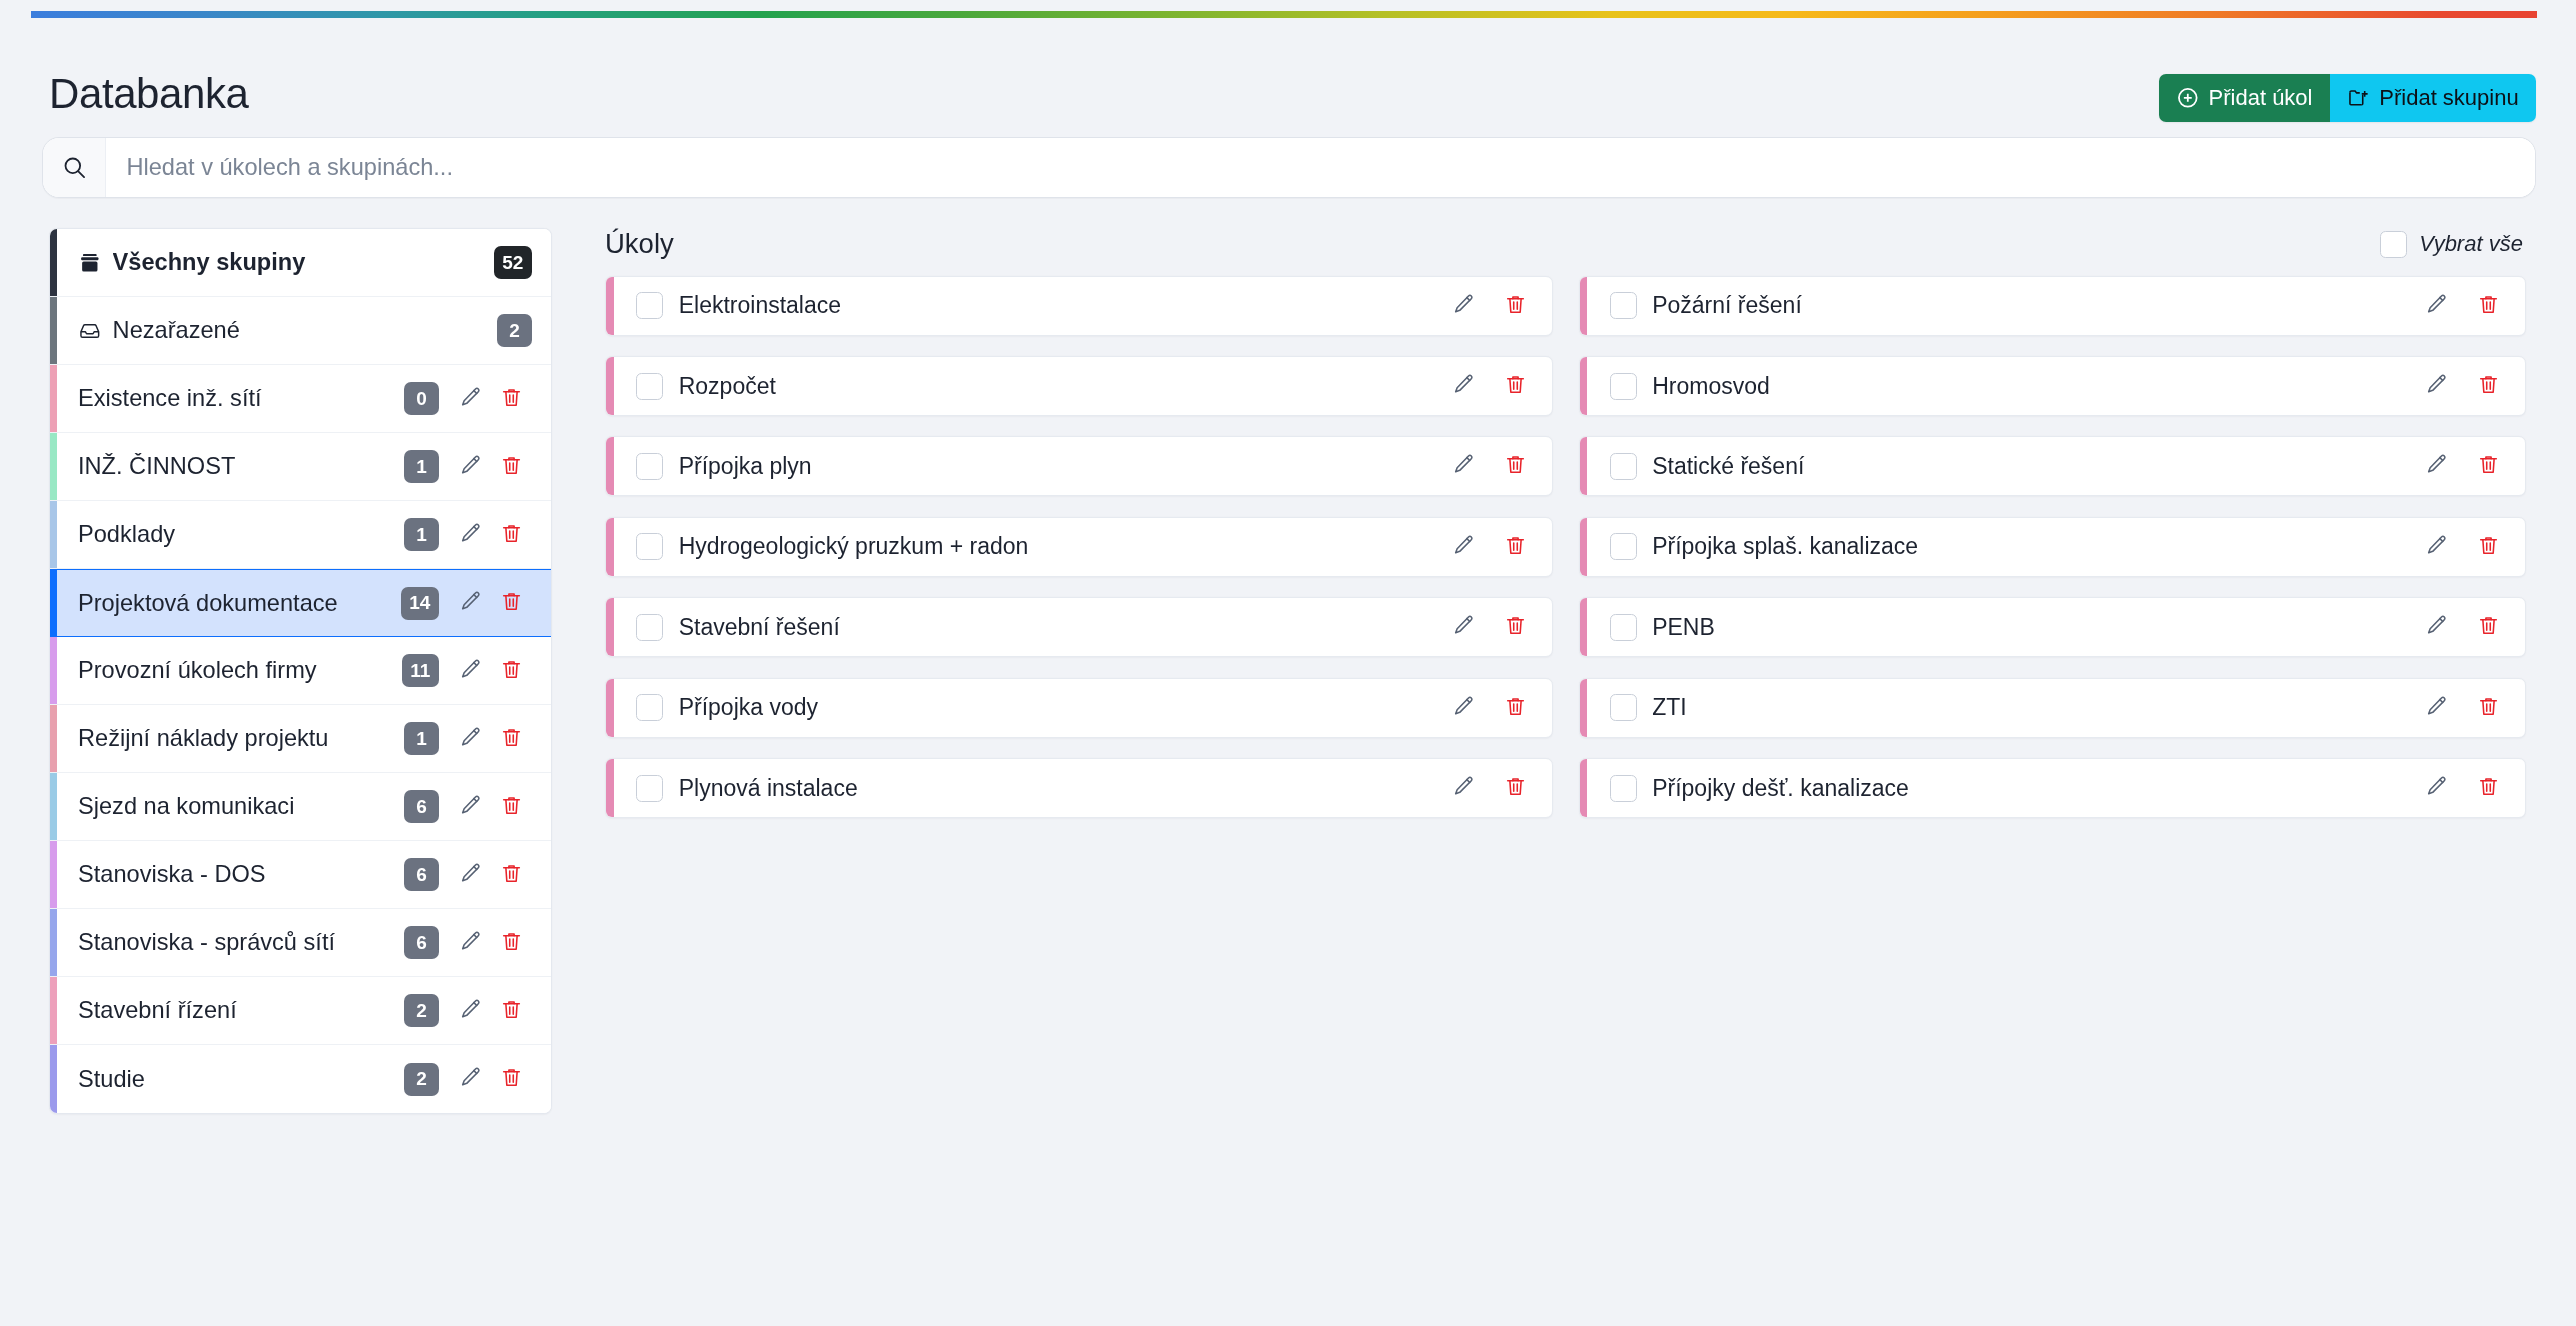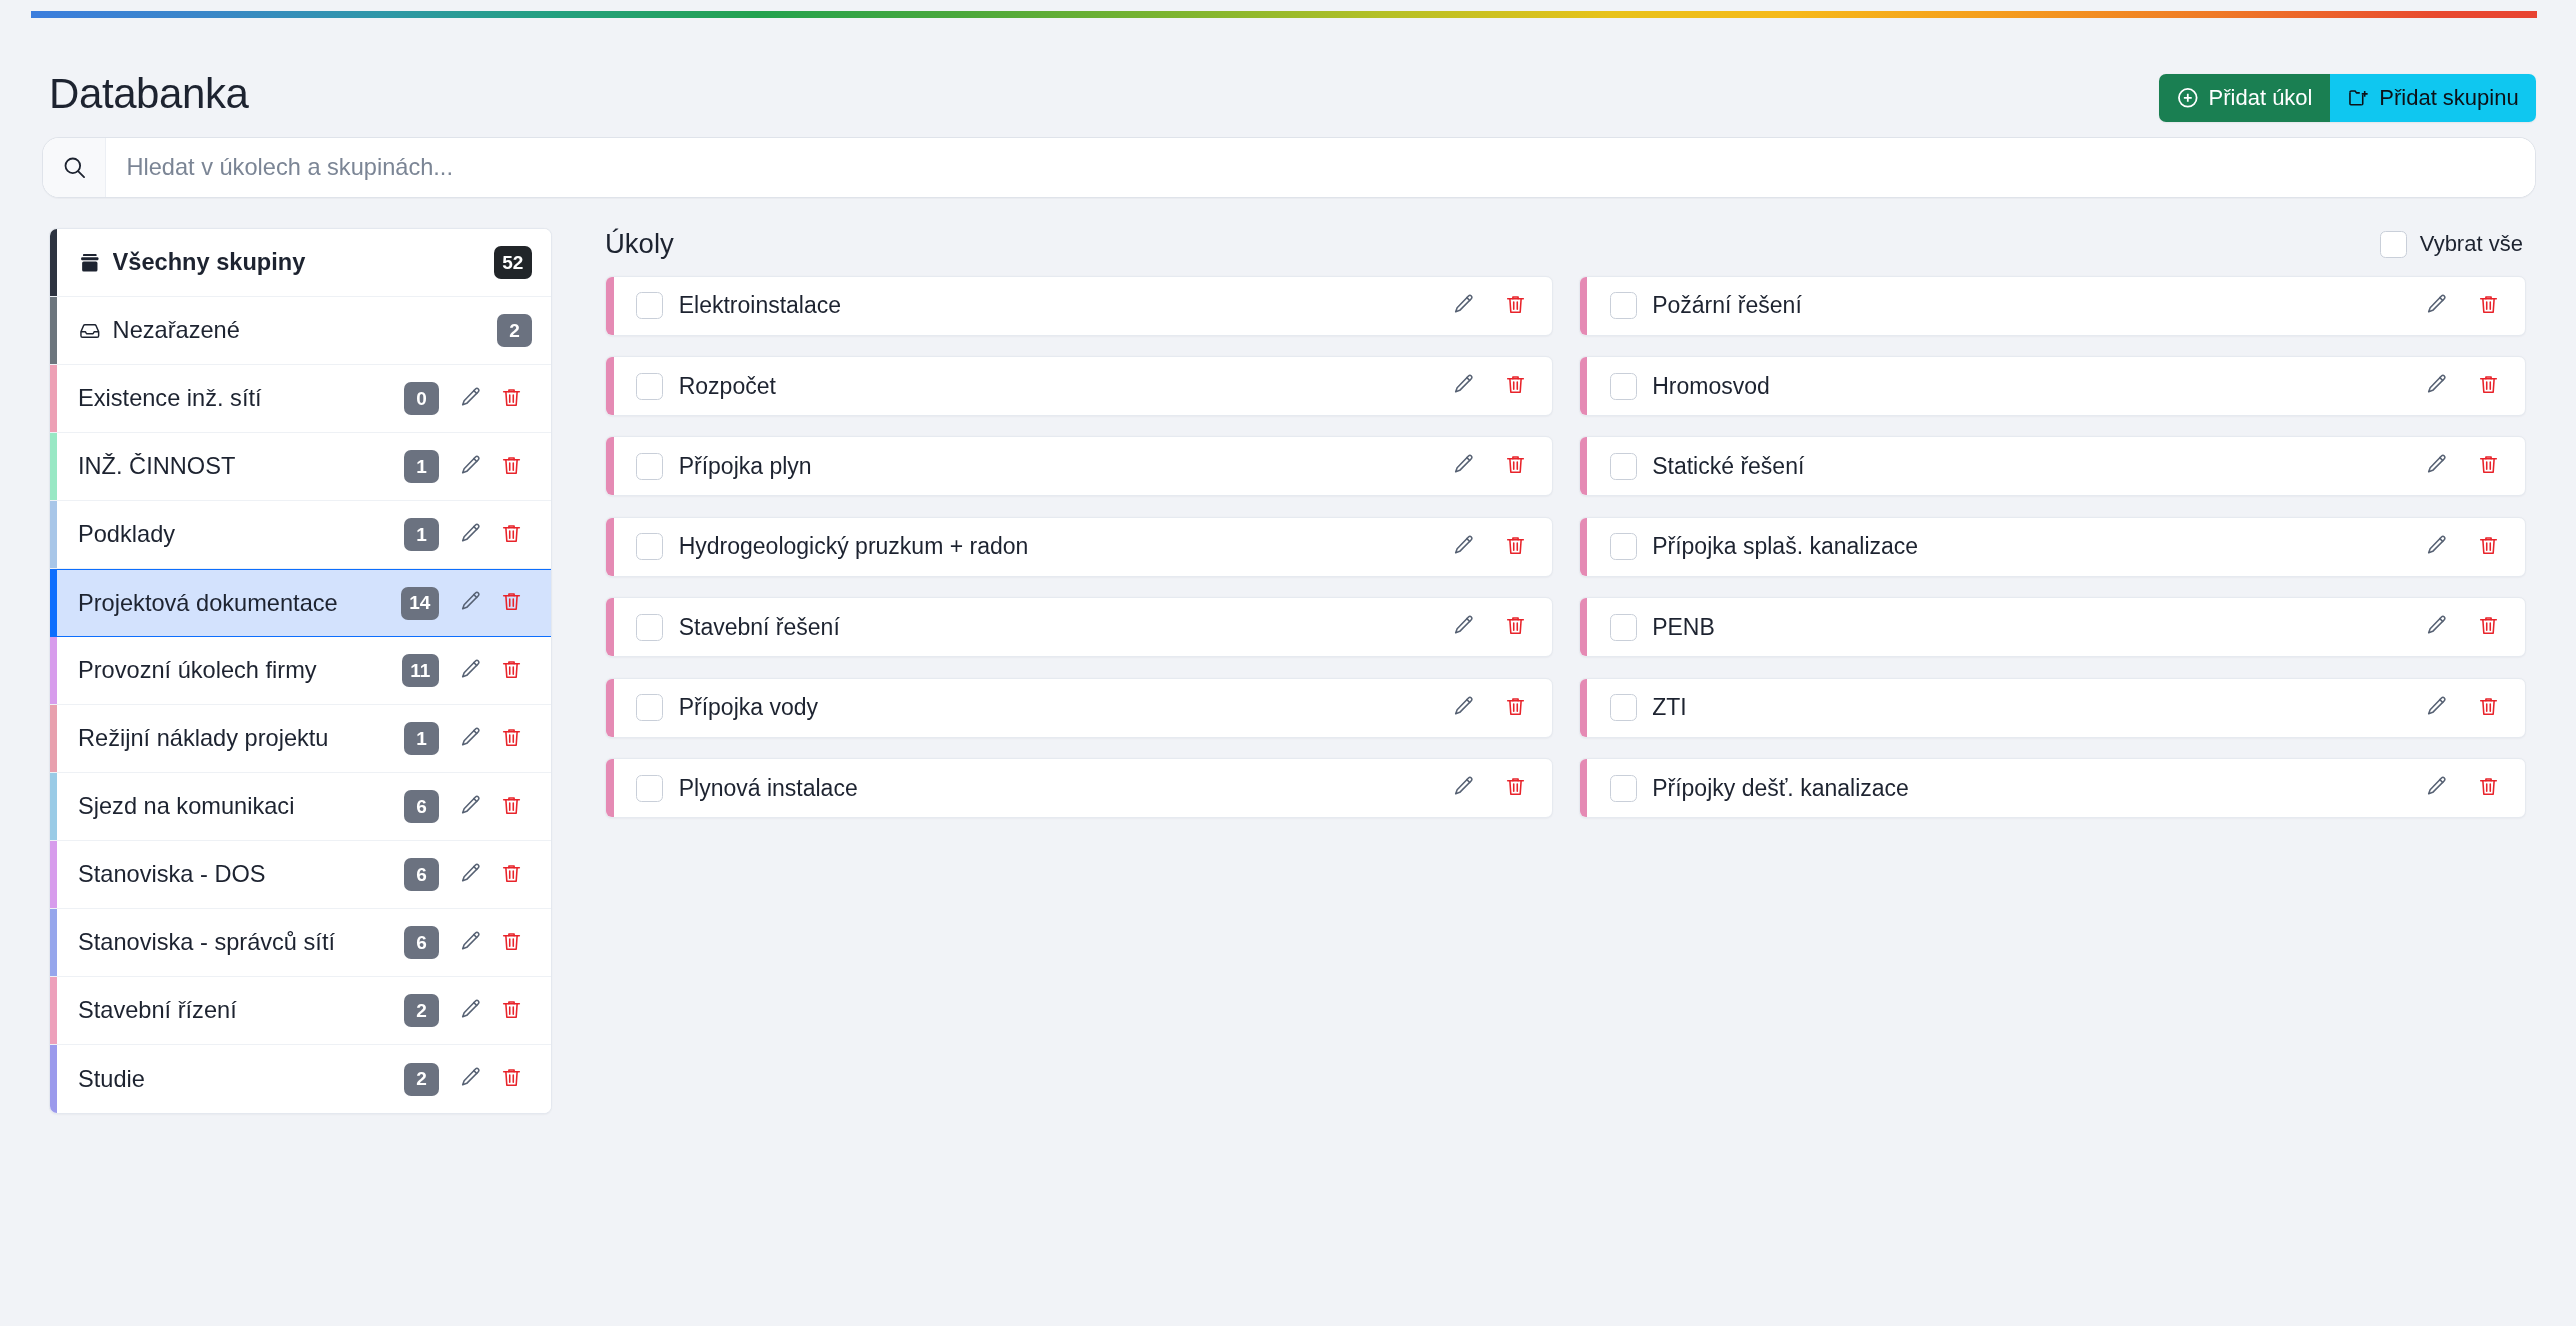--- a/index.html
+++ b/index.html
@@ -225,20 +225,21 @@
     align-items: center;
     justify-content: space-between;
     margin-bottom: 15.7px;
     padding-right: 3.1px;
   }
   .select-all {
     display: flex;
     align-items: center;
     gap: 12.6px;
     cursor: pointer;
+    font-style: italic;
   }
   .select-all .sa-label {
     font-size: 22px;
     color: #1d2330;
   }
   .cb {
     width: 27px;
     height: 27px;
     border: 0.8px solid #c9cfd9;
     border-radius: 5.5px;

